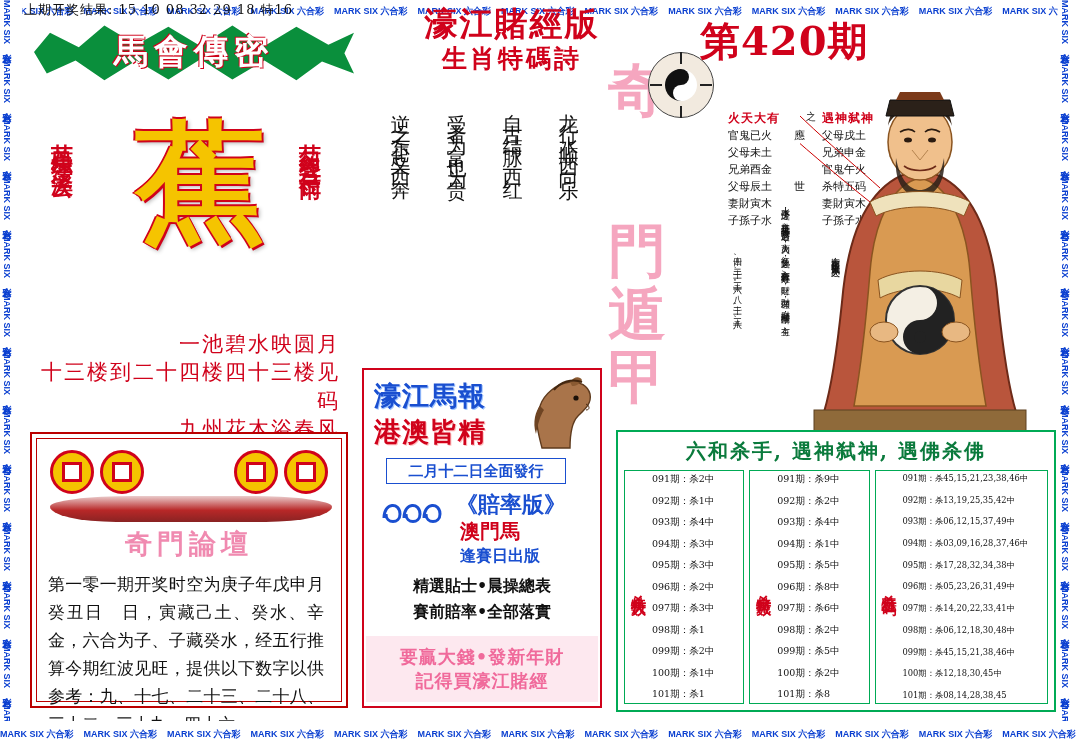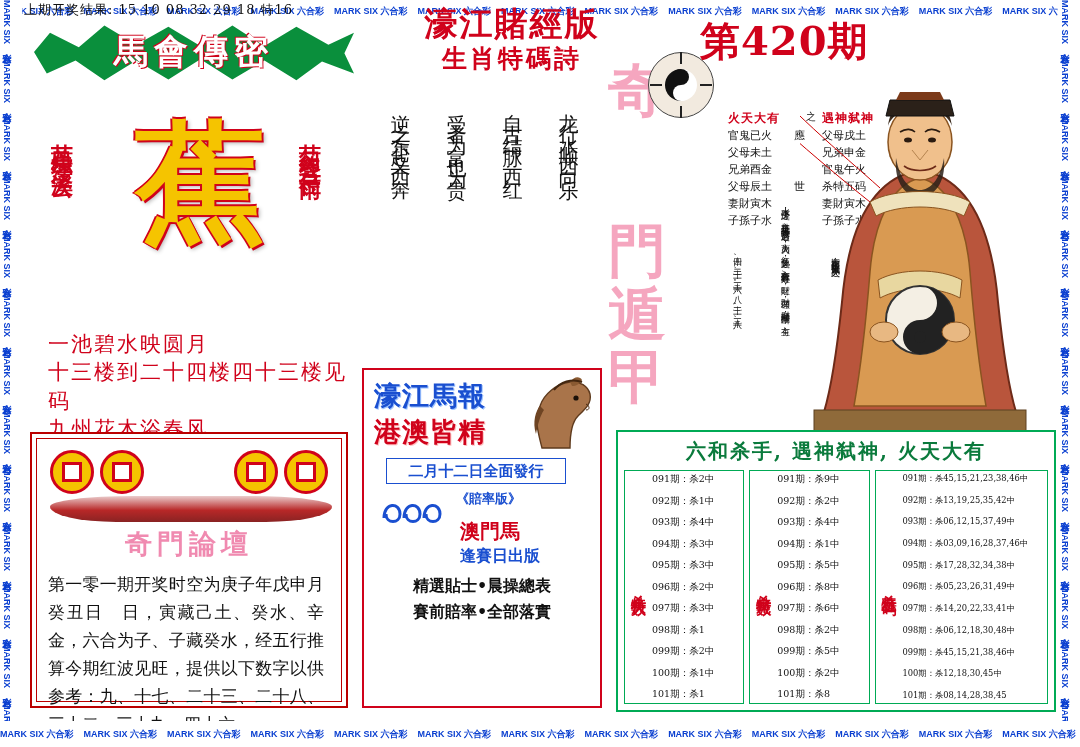--- a/index.html
+++ b/index.html
@@ -72,21 +72,21 @@
   }
   .vleft { left:48px; top:126px; }
   .vright { left:296px; top:126px; }
   .bigjiao {
     position:absolute; left:120px; top:118px; width:160px; text-align:center;
     font-size:130px; line-height:1; font-weight:bold; color:#f5c400;
     font-family:"DejaVu Serif", serif;
     text-shadow:2px 2px 0 #d0021b, -2px 0 0 #d0021b, 0 -2px 0 #d0021b, 3px 3px 4px rgba(0,0,0,.3);
   }
   .poem-left {
-    position:absolute; left:48px; top:330px; width:320px; text-align:left;
+    position:absolute; left:20px; top:330px; width:320px; text-align:right;
     color:#d0021b; font-family:Liberation Sans, sans-serif;
   }
   .poem-left div { font-size:21px; line-height:1.35; letter-spacing:2px; }
 
   
   .qm-box {
     position:absolute; left:30px; top:432px; width:318px; height:276px;
     border:2px solid #b00; background:#fff;
   }
   .qm-inner { position:absolute; inset:4px; border:1px solid #b00; }
@@ -169,21 +169,21 @@
   .hm-t2 { position:absolute; left:10px; top:44px; font-size:27px; font-weight:bold; color:#d0021b;
     font-family:"DejaVu Serif", serif; letter-spacing:1px; text-shadow:1px 1px 0 #ffc0c0; }
   .horse { position:absolute; right:6px; top:6px; width:70px; height:74px; }
   .hm-date {
     position:absolute; left:22px; top:88px; width:180px; height:26px;
     border:1px solid #1a4fd0; color:#1a4fd0; font-size:15px; font-weight:bold;
     display:flex; align-items:center; justify-content:center;
     font-family:"DejaVu Serif", serif;
   }
   .hm-logo { position:absolute; left:16px; top:124px; width:66px; height:34px; }
-  .hm-pl { position:absolute; left:92px; top:120px; font-size:13px; font-weight:bold; color:#1a4fd0;
+  .hm-pl { position:absolute; left:92px; top:120px; font-size:22px; font-weight:bold; color:#1a4fd0;
     font-family:"DejaVu Serif", serif; }
   .hm-am { position:absolute; left:96px; top:148px; font-size:20px; font-weight:bold; color:#d0021b;
     font-family:"DejaVu Serif", serif; }
   .hm-sl { position:absolute; left:96px; top:176px; font-size:16px; font-weight:bold; color:#1a4fd0;
     font-family:"DejaVu Serif", serif; }
   .hm-l1 { position:absolute; left:0; top:206px; width:100%; text-align:center; font-size:16px;
     font-weight:bold; color:#111; font-family:"DejaVu Serif", serif; }
   .hm-l2 { position:absolute; left:0; top:232px; width:100%; text-align:center; font-size:16px;
     font-weight:bold; color:#111; font-family:"DejaVu Serif", serif; }
   .hm-pinkbar { position:absolute; left:2px; right:2px; bottom:4px; height:66px;
@@ -414,24 +414,28 @@
       <path d="M24,24 C24,8 40,8 40,20 C40,30 26,30 26,20"></path>
       <path d="M44,24 C44,8 60,8 60,20 C60,30 46,30 46,20"></path>
     </g>
   </svg>
 
   <div class="hm-pl">《賠率版》</div>
   <div class="hm-am">澳門馬</div>
   <div class="hm-sl">逢賽日出版</div>
   <div class="hm-l1">精選貼士•晨操總表</div>
   <div class="hm-l2">賽前賠率•全部落實</div>
+  <div class="hm-pinkbar">
+    <div>要贏大錢•發新年財</div>
+    <div>記得買濠江賭經</div>
+  </div>
 </div>
 
 <div class="kill-box">
-  <div class="kill-title">六和杀手, 遇神弑神, 火天大有</div>
+  <div class="kill-title">六和杀手, 遇神弑神, 遇佛杀佛</div>
   <div class="kill-cols">
 
     <div class="kill-col">
       <div class="kc-label">
         <span>杀特头数</span>
       </div>
       <div class="kc-rows">
         <div class="r">091期：杀2中</div>
         <div class="r">092期：杀1中</div>
         <div class="r">093期：杀4中</div>

